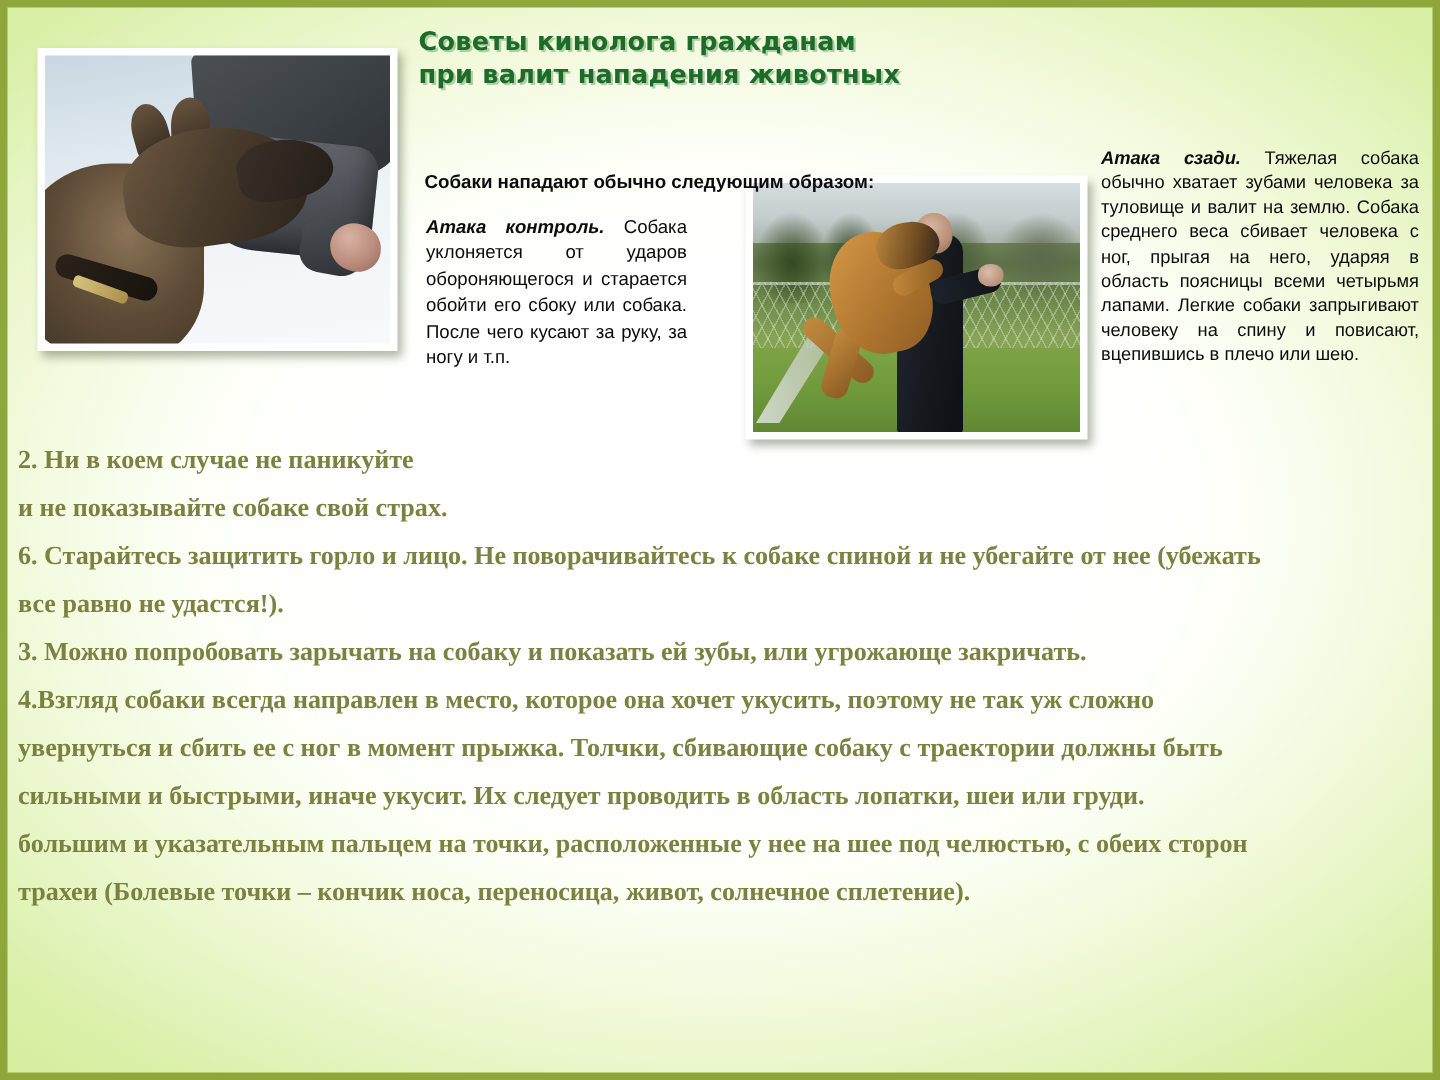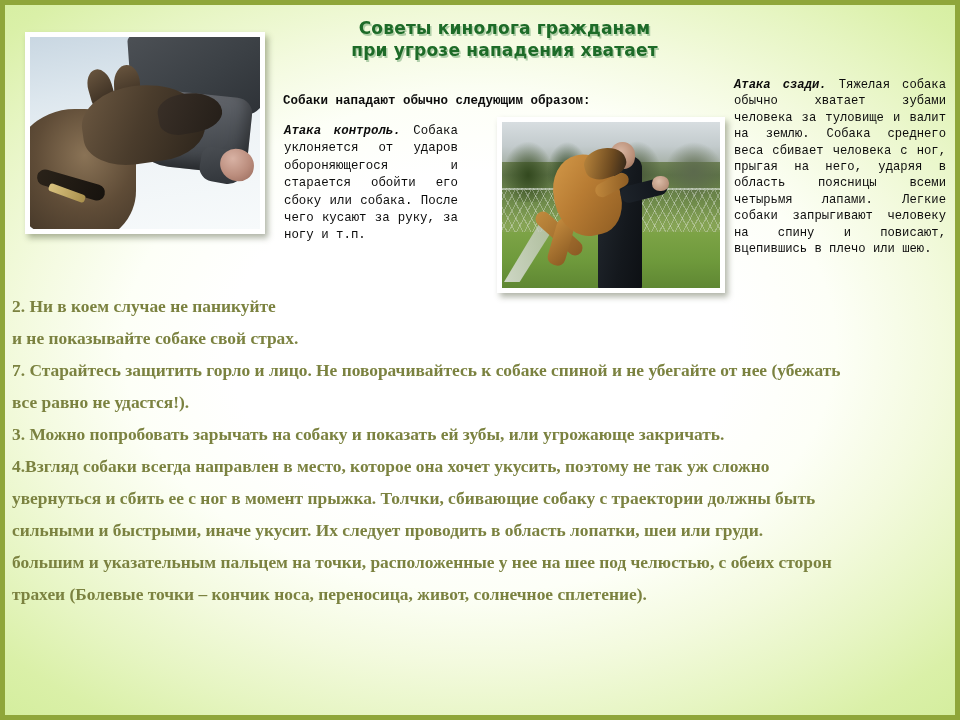--- a/index.html
+++ b/index.html
@@ -26,21 +26,21 @@
           #ffffff 0%, #ffffff 34%, #fdfff7 48%,
           #f3fade 62%, #e6f5c2 76%, #daf0a8 88%, #d2ed9a 100%);
     overflow: hidden;
   }
 
   
   #title {
     position: absolute;
     left: 255px; top: 12px;
     width: 470px;
-    text-align: center;
+    text-align: left;
     font-family: "DejaVu Sans", sans-serif;
     font-weight: bold;
     font-size: 17px;
     line-height: 22px;
     color: #1d6b28;
     text-shadow: 1.5px 1.5px 0 rgba(120,170,120,0.55);
     letter-spacing: 0.2px;
     padding-left: 19px;
   }
   #title .tline { display: block; white-space: nowrap; }
@@ -240,22 +240,23 @@
     position: absolute; left: 28px; top: 104px;
     width: 58px; height: 15px;
     background: linear-gradient(90deg, #c08a3d, #8d5b24);
     border-radius: 8px;
     transform: rotate(42deg);
   }
 
   
   .serif-block {
     position: absolute;
-    font-family: Liberation Mono, monospace;
+    font-family: Liberation Sans, sans-serif;
     color: #0c0c0c;
+    margin-top: 20px;
   }
 
   #subtitle {
     left: 278px; top: 88px;
     width: 230px;
     font-size: 12.5px;
     font-weight: bold;
     line-height: 16px;
     white-space: nowrap;
   }
@@ -295,21 +296,21 @@
   #advice p { margin: 0 0 0 0; }
   #advice p + p { margin-top: 0; }
 </style>
 </head>
 <body>
 
 <div id="slide">
 
   <div id="title">
     <span class="tline">Советы  кинолога  гражданам</span>
-    <span class="tline">при угрозе  нападения  хватает</span>
+    <span class="tline">при валит  нападения  животных</span>
   </div>
 
   <div class="photo-frame" id="photo-front">
     <div class="photo pic-front">
       <div class="pf-sleeve-arm"></div>
       <div class="pf-sleeve"></div>
       <div class="pf-sleeve-cuff"></div>
       <div class="pf-fist"></div>
       <div class="pf-dog-body"></div>
       <div class="pf-ear-a"></div>
@@ -346,21 +347,21 @@
     <span class="lead">Атака контроль.</span><span> Собака уклоняется от ударов обороняющегося и старается обойти его сбоку или собака. После чего кусают за руку, за ногу и т.п.</span>
   </div>
 
   <div class="serif-block" id="attack-rear">
     <span class="lead">Атака сзади.</span><span> Тяжелая собака обычно хватает зубами человека за туловище и валит на землю. Собака среднего веса сбивает человека с ног, прыгая на него, ударяя в область поясницы всеми четырьмя лапами. Легкие собаки запрыгивают человеку на спину и повисают, вцепившись в плечо или шею.</span>
   </div>
 
   <div id="advice">
     <p>2. Ни в коем случае не паникуйте</p>
     <p>и не показывайте собаке свой страх.</p>
-    <p>7. Старайтесь защитить  горло и лицо. Не поворачивайтесь к собаке спиной и не убегайте от нее (убежать</p>
+    <p>6. Старайтесь защитить  горло и лицо. Не поворачивайтесь к собаке спиной и не убегайте от нее (убежать</p>
     <p>все равно не удастся!).</p>
     <p>3. Можно попробовать зарычать на собаку и показать ей зубы,  или угрожающе закричать.</p>
     <p>4.Взгляд собаки всегда направлен в место, которое она хочет укусить,  поэтому не так уж сложно</p>
     <p>увернуться и сбить ее с ног в момент прыжка. Толчки, сбивающие  собаку с траектории должны быть</p>
     <p>сильными и быстрыми, иначе укусит. Их следует проводить в область лопатки, шеи или груди.</p>
     <p>большим и указательным пальцем на точки, расположенные у нее на шее под челюстью, с обеих сторон</p>
     <p>трахеи (Болевые точки – кончик носа, переносица, живот, солнечное сплетение).</p>
   </div>
 
 </div>

